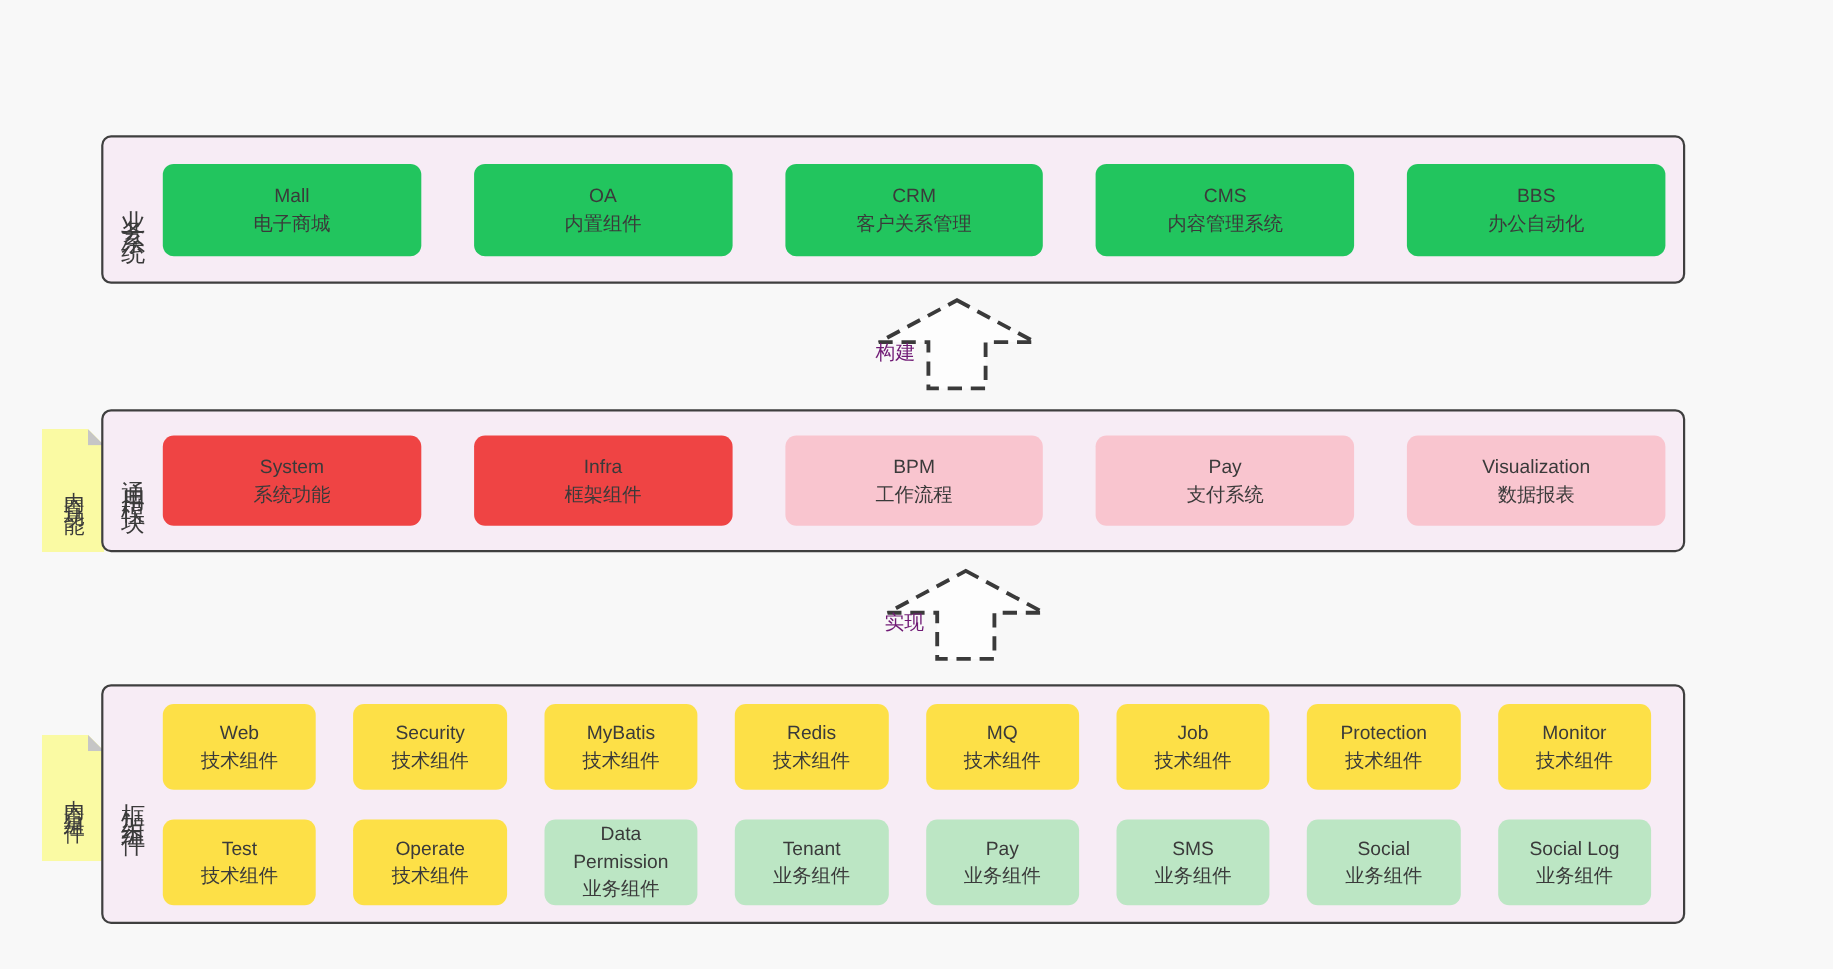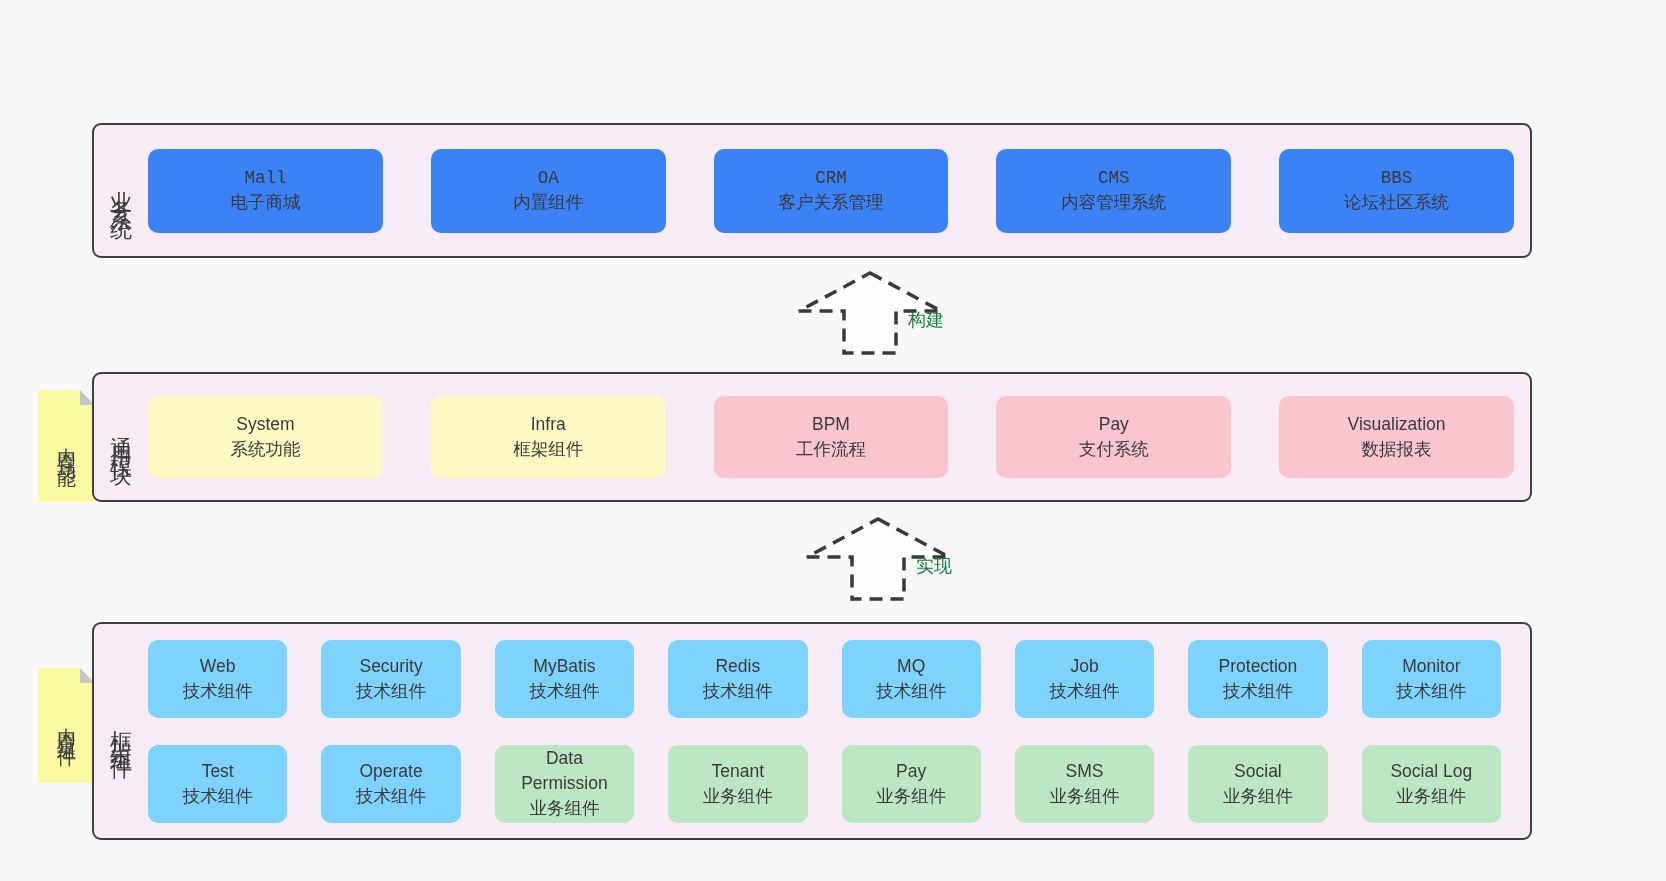--- a/index.html
+++ b/index.html
@@ -76,24 +76,24 @@
   .modules .box-row .box { height: 82px; }
   .row8 .box { height: 78px; }
 
   .box-name, .box-desc {
     font-size: 17.5px;
     line-height: 25px;
     color: #3a3a3a;
     white-space: pre-line;
   }
 
-  .blue        { background: #3b82f6; font-family: Liberation Mono, monospace; }
-  .red         { background: #fef9c3; }
+  .blue        { background: #22c55e; }
+  .red         { background: #ef4444; }
   .pink        { background: #f9c5cf; }
-  .green       { background: #7dd3fc; }
+  .green       { background: #fde047; }
   .green-light { background: #bce6c4; }
 
   
   .sticky {
     position: absolute;
     left: 38px;
     width: 57px;
     background: #fafaa3;
     z-index: 1;
     display: flex;
@@ -125,23 +125,23 @@
     height: 86px;
     z-index: 2;
   }
   .arrow.build     { left: 796px; top: 270px; }
   .arrow.implement { left: 804px; top: 516px; }
   .arrow svg { position: absolute; left: 0; top: 0; }
   .arrow-label {
     position: absolute;
     left: 0; right: 0;
     top: 38px;
-    text-align: right;
+    text-align: left;
     font-size: 18px;
-    color: #15803d;
+    color: #701a75;
   }
 </style>
 </head>
 <body>
 
 <div class="stage">
 
   <div class="container business">
     <div class="v-label">
       <span>业务系统</span>
@@ -158,21 +158,21 @@
       <div class="box blue">
         <div class="box-name">CRM</div>
         <div class="box-desc">客户关系管理</div>
       </div>
       <div class="box blue">
         <div class="box-name">CMS</div>
         <div class="box-desc">内容管理系统</div>
       </div>
       <div class="box blue">
         <div class="box-name">BBS</div>
-        <div class="box-desc">论坛社区系统</div>
+        <div class="box-desc">办公自动化</div>
       </div>
     </div>
   </div>
 
   <div class="arrow build">
     <svg width="148" height="86" viewBox="0 0 148 86">
       <polygon points="74,3 145,41 100,41 100,83 48,83 48,41 3,41" fill="#fdfdfd" stroke="#3a3a3a" stroke-width="3.5" stroke-dasharray="13 8"></polygon>
     </svg>
     <div class="arrow-label">构建</div>
   </div>

